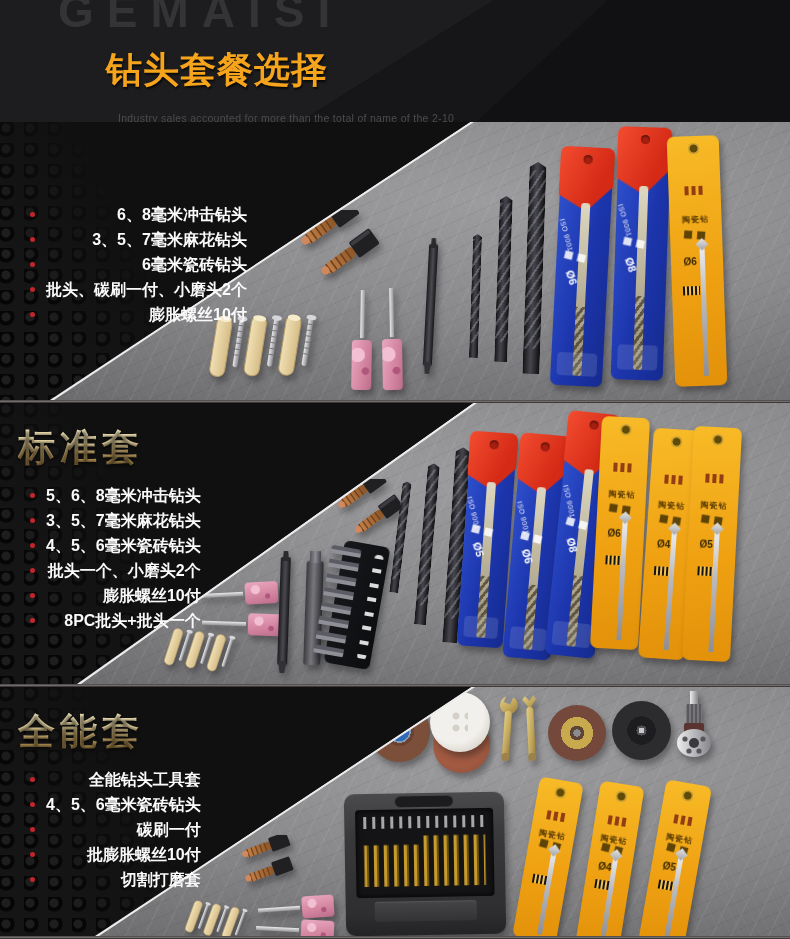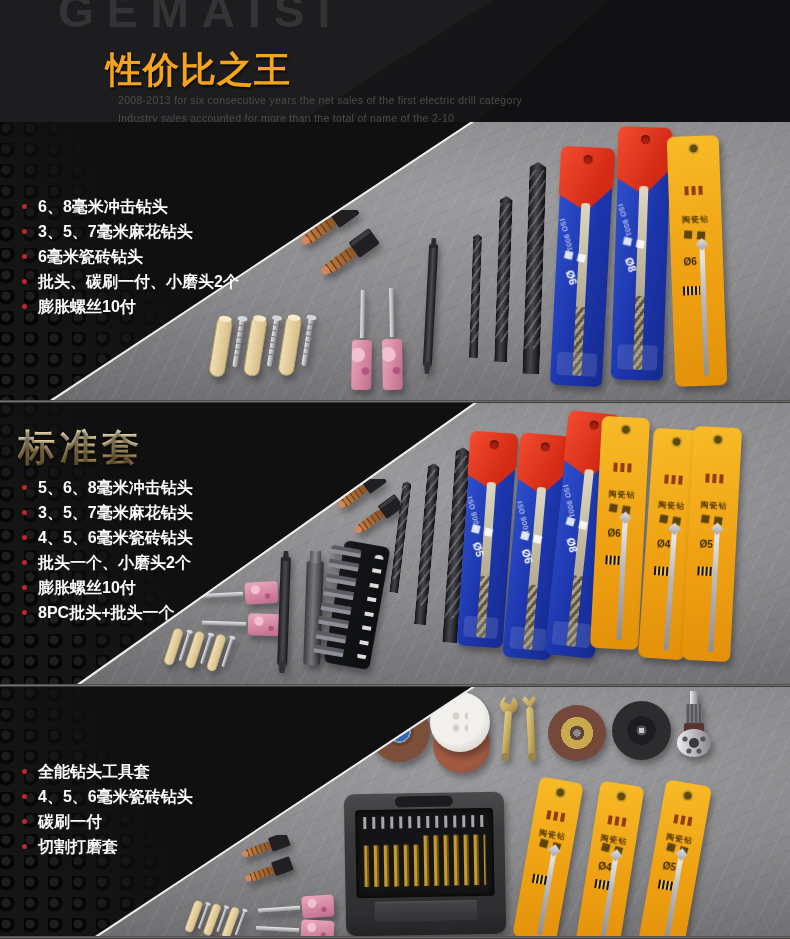--- a/index.html
+++ b/index.html
@@ -42,21 +42,21 @@
   .w2{clip-path:polygon(0 0,477px 0,81px 100%,0 100%);}
   .g2{clip-path:polygon(0 0,473px 0,77px 100%,0 100%);}
   .w3{clip-path:polygon(0 0,475px 0,99px 100%,0 100%);}
   .g3{clip-path:polygon(0 0,471px 0,95px 100%,0 100%);}
 
   .sec-title{position:absolute;left:18px;top:20px;margin:0;z-index:40;font-size:37px;font-weight:900;
     letter-spacing:5px;color:#d9bc7a;
     background:linear-gradient(180deg,#fcf2cd 0%,#ecd9a4 38%,#c0a061 62%,#8a6a32 100%);
     -webkit-background-clip:text;background-clip:text;-webkit-text-fill-color:transparent;
     text-shadow:0 2px 3px rgba(0,0,0,.55);}
-  .blist{position:absolute;left:22px;top:72px;z-index:40;margin:0;padding:0;list-style:none;}
+  .blist{position:absolute;left:22px;top:72px;z-index:40;margin:8px;padding:0;list-style:none;text-align:right;}
   .blist li{position:relative;padding-left:16px;line-height:25px;font-size:16px;font-weight:700;color:#fafafa;
             white-space:nowrap;}
   .blist li::before{content:"";position:absolute;left:0;top:10px;width:5px;height:5px;border-radius:50%;
             background:#c0272d;}
 
   .sep{position:absolute;left:0;width:790px;height:3px;z-index:50;
        background:linear-gradient(180deg,#1a1a1a 0,#8d8784 1px,#555150 2px,#242424 3px);}
 
   
   .prod{position:absolute;z-index:10;filter:drop-shadow(3px 5px 3px rgba(20,20,20,.38));}
@@ -203,22 +203,21 @@
         <stop offset="0" stop-color="#f0e0b4"></stop>
           <stop offset="1" stop-color="#d6bd88"></stop>
       </linearGradient>
     </defs>
   </svg>
 
   <header class="hdr">
     <div class="hdr-poly hdr-poly-a"></div>
     <div class="hdr-poly hdr-poly-b"></div>
     <div class="watermark">GEMAISI</div>
-    <h1 class="big-title">性价比之王</h1>
-    <p class="sub sub1">2008-2013 for six consecutive years the net sales of the first electric drill category</p>
+    <h1 class="big-title">钻头套餐选择</h1>
     <p class="sub sub2">Industry sales accounted for more than the total of name of the 2-10</p>
   </header>
 
   <section class="sec sec1">
     <div class="metal"></div>
     <div class="hole-screw" style="left:402px;top:12px;width:24px;height:24px;"></div>
 
     <svg class="prod" style="left:295px;top:88px;" width="108" height="84" viewBox="0 0 108 84">
       <g transform="rotate(-36 30 20)">
         <rect x="8" y="12" width="36" height="11" rx="5" fill="url(#gCopper)"></rect>
@@ -552,22 +551,24 @@
       <div class="brand"></div>
       <span class="ylabel">陶瓷钻</span>
       <div class="yicons"></div>
       <span class="ysize">Ø5</span>
       <div class="barcode"></div>
       <div class="ybit"></div>
     </div>
 
     <div class="wline w3"></div>
     <div class="wedge g3"></div>
+    <h2 class="sec-title">全能套</h2>
     <ul class="blist">
       <li>全能钻头工具套</li>
       <li>4、5、6毫米瓷砖钻头</li>
       <li>碳刷一付</li>
+      <li>批膨胀螺丝10付</li>
       <li>切割打磨套</li>
     </ul>
   </section>
   <div class="sep" style="top:936px;"></div>
 
 </div>
 
 </body></html>

